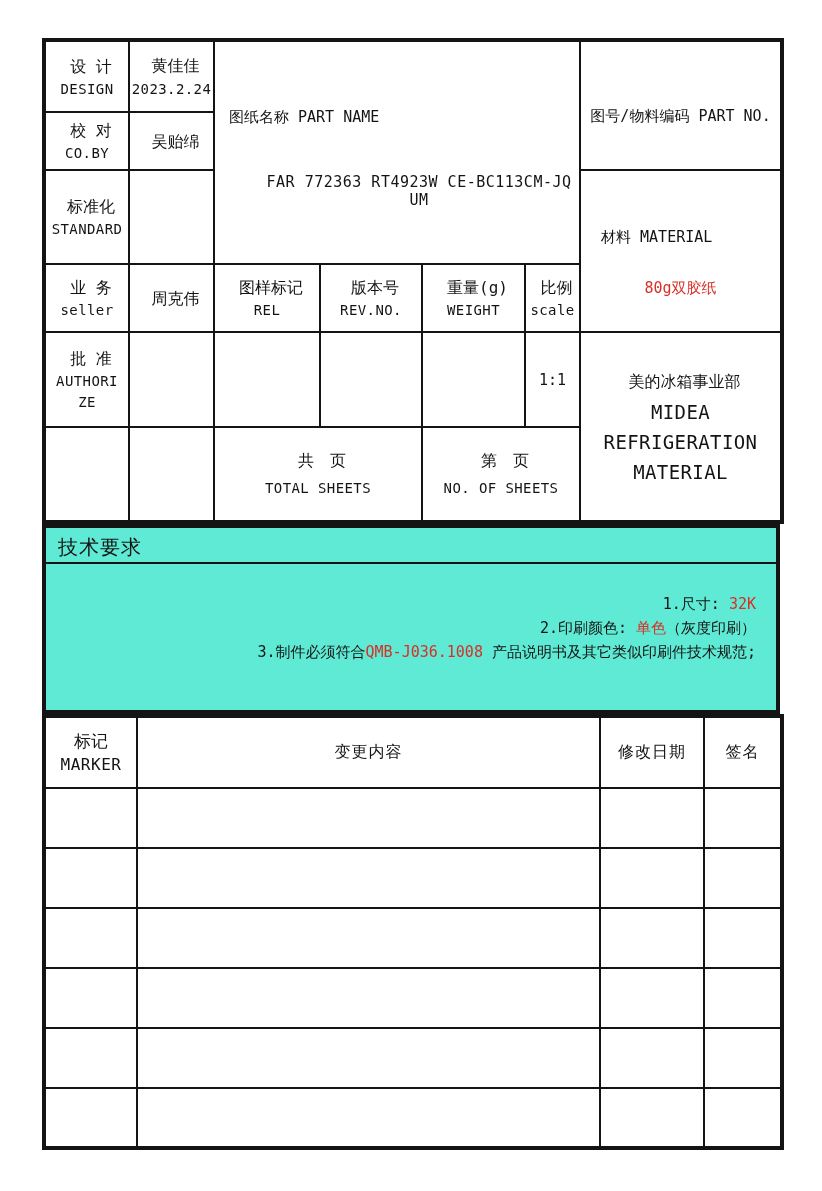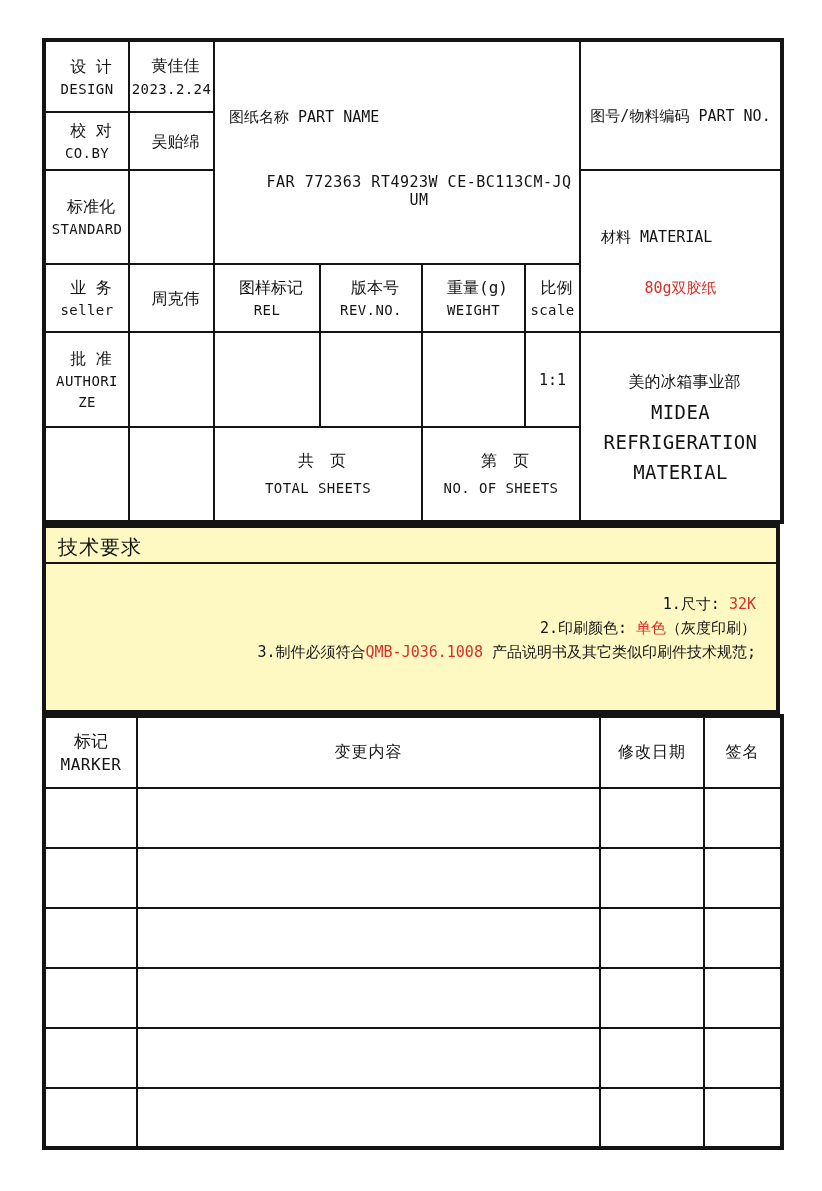--- a/index.html
+++ b/index.html
@@ -47,21 +47,21 @@
   .company-cell .en2 { line-height: 30px; font-size: 19px; }
 
   .scale-value { font-size: 15px; }
 
   .sheets .cn { line-height: 28px; }
   .sheets .en2 { line-height: 26px; }
 
   .red { color: var(--accent-red, #d92f27); }
 
   
-  .tech-box { border: 4px solid #141414; height: 190px; background: #fef9c3; }
+  .tech-box { border: 4px solid #141414; height: 190px; background: #5eead4; }
   .tech-title {
     font-size: 20px;
     line-height: 26px;
     padding: 6px 0 2px 12px;
     border-bottom: 2px solid #141414;
     letter-spacing: 1px;
   }
   .tech-body { padding: 28px 20px 0 44px; font-size: 15px; line-height: 24px; text-align: right; }
   .tech-line { white-space: pre-wrap; }
 

